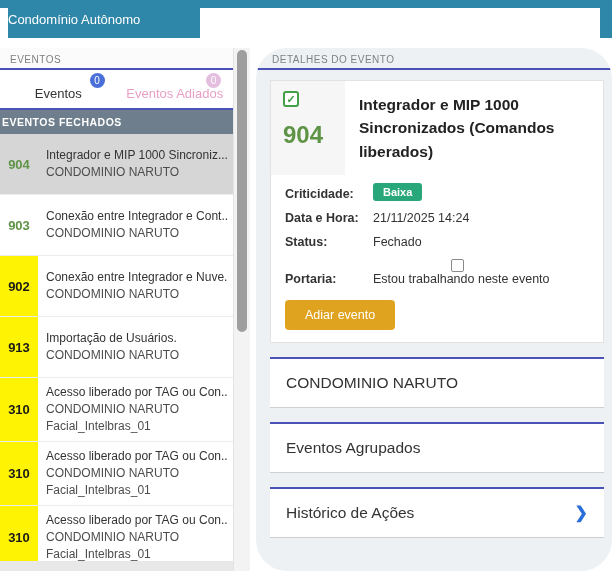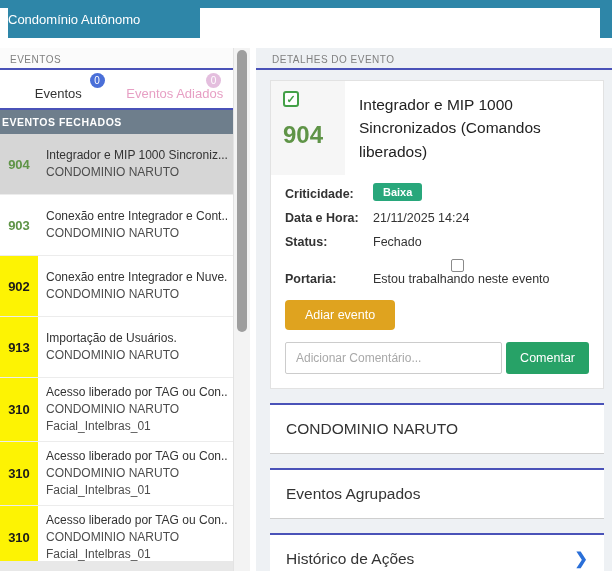--- a/index.html
+++ b/index.html
@@ -12,21 +12,21 @@
   .app-tab { position:absolute; top:0; left:8px; width:192px; height:38px; background:#2e86a8; color:#fff;
              font-size:13px; display:flex; align-items:center; cursor:pointer; }
   .topbar-right { position:absolute; top:0; right:0; width:12px; height:38px; background:#2e86a8; }
 
   
   .main { position:absolute; top:48px; left:0; width:612px; height:523px; display:flex; background:#fff; }
   .left-col { width:234px; height:523px; display:flex; flex-direction:column; border-right:1px solid #e3e3e3; background:#fff; }
   .vscroll { width:16px; background:#f3f3f3; position:relative; }
   .vthumb { position:absolute; top:2px; left:3px; width:10px; height:282px; background:#9e9e9e; border-radius:6px; cursor:pointer; }
   .gap-col { width:6px; background:#fff; }
-  .right-col { flex:1; background:#eef1f4; height:523px; overflow:hidden; }
+  .right-col { flex:1; background:#eef1f4; height:523px; overflow:hidden;border-radius:31px; }
 
   
   .left-header { height:22px; padding:6px 10px 0; font-size:10px; color:#808080; letter-spacing:.5px;
                  border-bottom:2px solid #4a52b8; background:#fbfbfb; text-transform:uppercase; }
   .tabs { height:40px; display:flex; border-bottom:2px solid #4a52b8; background:#fff; }
   .tab { width:50%; position:relative; display:flex; align-items:flex-end; justify-content:center; padding-bottom:7px;
          font-size:13px; cursor:pointer; }
   .tab .badge { position:absolute; top:3px; right:12px; min-width:15px; height:15px; border-radius:8px; font-size:10px;
                 color:#fff; display:flex; align-items:center; justify-content:center; padding:0 4px; }
   .tab-active { color:#333; }
@@ -48,21 +48,21 @@
 
   
   .right-header { height:22px; padding:6px 16px 0; font-size:10px; color:#808080; letter-spacing:.5px;
                   border-bottom:2px solid #4a52b8; text-transform:uppercase; }
   .detail-card { margin:10px 8px 0 14px; background:#fff; border:1px solid #e2e2e2; }
   .card-top { display:flex; }
   .card-code-col { flex:0 0 74px; background:#f6f6f6; padding:10px 0 10px 12px; }
   .checkbox-checked { width:16px; height:16px; border:2px solid #43a047; border-radius:3px; color:#43a047; font-size:11px;
                       font-weight:bold; display:flex; align-items:center; justify-content:center; cursor:pointer; background:#fff; }
   .detail-code { margin-top:14px; font-size:24px; font-weight:bold; color:#5f9447; }
-  .card-title { flex:1; padding:12px 14px; font-size:15.5px; color:#222; line-height:1.5; }
+  .card-title { flex:1; padding:12px 14px; font-size:15.5px; color:#222; line-height:1.5;font-weight:bold; }
   .fields { padding:8px 14px 0; }
   .field-row { display:flex; align-items:flex-end; margin-bottom:10px; }
   .field-label { width:88px; font-size:12.5px; font-weight:bold; color:#333; flex:0 0 88px; }
   .field-value { font-size:12.5px; color:#333; }
   .badge-baixa { background:#28a77b; color:#fff; font-size:11px; font-weight:bold; padding:3px 10px; border-radius:3px; }
   .portaria-value { display:flex; align-items:center; font-size:12.5px; color:#333;flex-direction:column; }
   .checkbox-empty { width:13px; height:13px; border:1px solid #8a8a8a; border-radius:2px; background:#fff; margin-right:7px; cursor:pointer; }
   .adiar-btn { margin:4px 14px 12px; display:inline-block; background:#dfa31f; color:#fff; font-size:12.5px;
                padding:8px 20px; border-radius:4px; border:none; cursor:pointer; font-family:inherit; }
   .comment-row { display:flex; margin:0 14px 14px; }
@@ -206,24 +206,20 @@
             <div class="field-label">Portaria:</div>
             <div class="portaria-value">
               <span class="checkbox-empty"></span>
               <span>Estou trabalhando neste evento</span>
             </div>
           </div>
         </div>
 
         <button class="adiar-btn">Adiar evento</button>
 
-        <div class="comment-row">
-          <input class="comment-input" type="text" placeholder="Adicionar Comentário..." style="">
-          <button class="comentar-btn">Comentar</button>
-        </div>
       </div>
 
       <div class="section">
         <span>CONDOMINIO NARUTO</span>
       </div>
       <div class="section">
         <span>Eventos Agrupados</span>
       </div>
       <div class="section">
         <span>Histórico de Ações</span>

